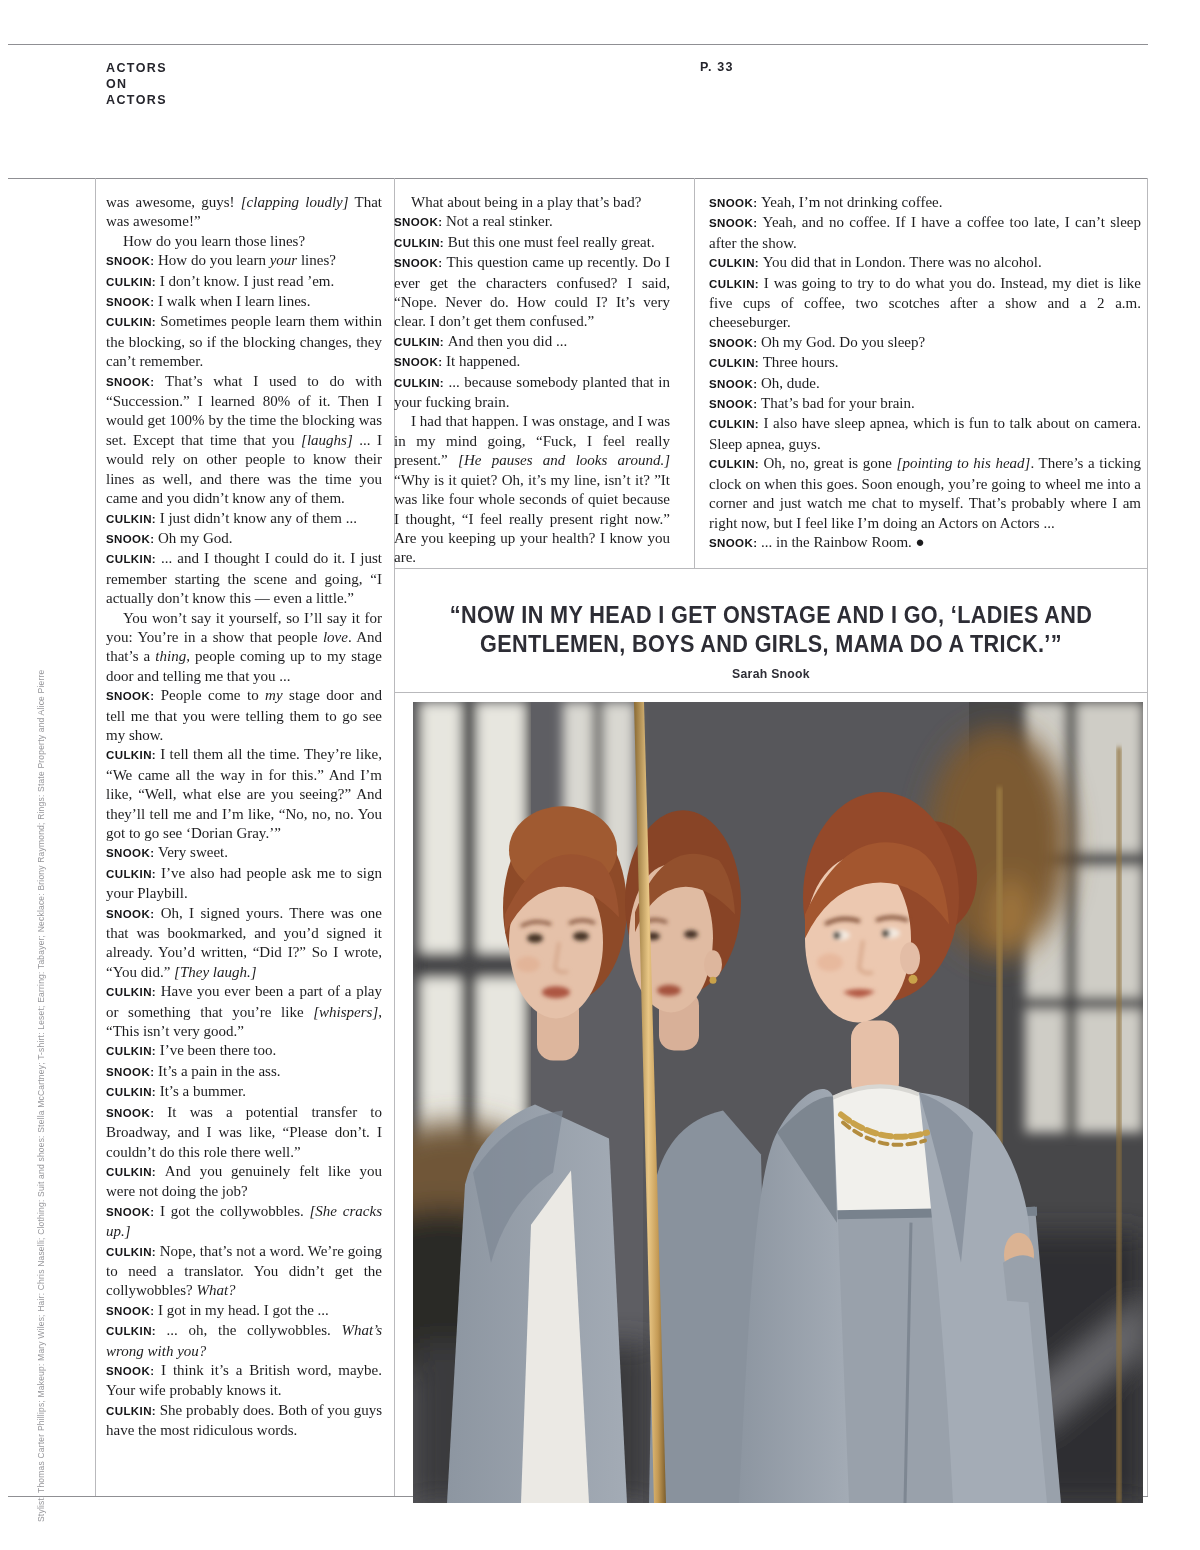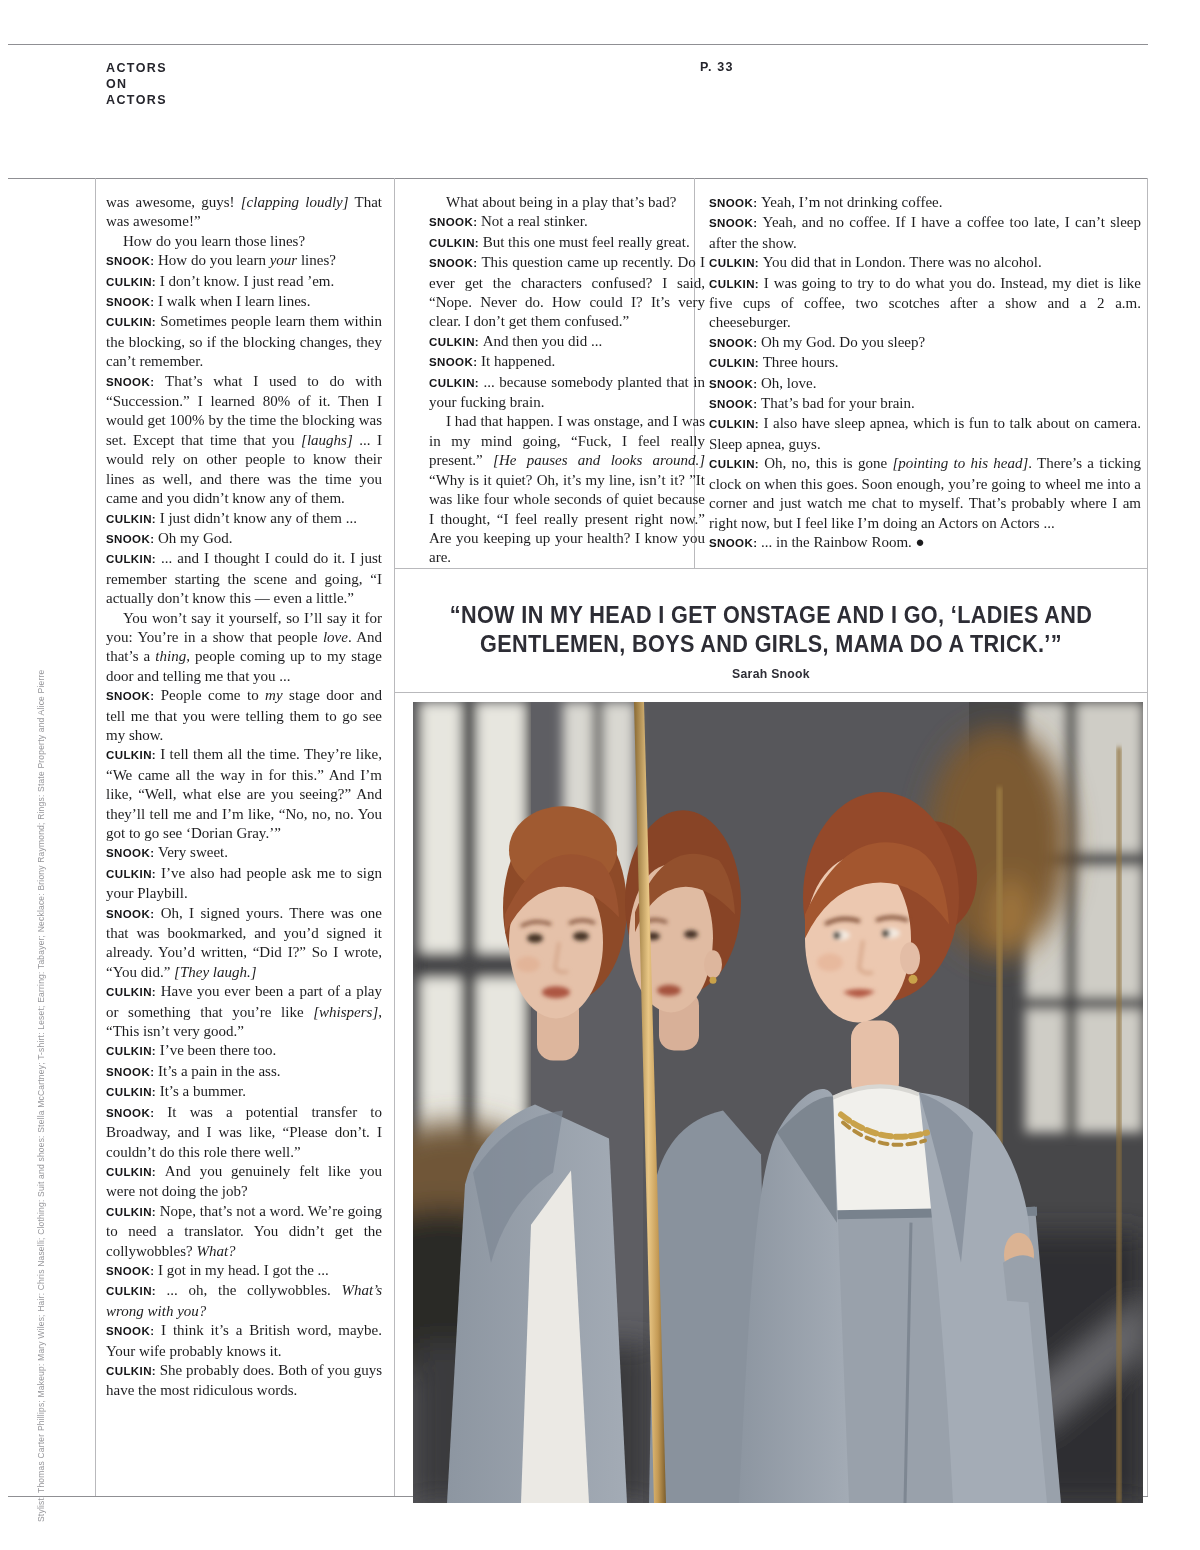--- a/index.html
+++ b/index.html
@@ -6,21 +6,21 @@
   #page{position:relative;width:1200px;height:1550px;background:#ffffff;overflow:hidden;
         font-family:"Liberation Serif",serif;color:#1d1d1f;border-radius:9px;}
   .hrule{position:absolute;height:1px;background:#8f8f93;}
   .vrule{position:absolute;width:1px;background:#b9b9bc;}
   .kicker{position:absolute;left:106px;top:60px;font-family:"Liberation Sans",sans-serif;
           font-weight:700;font-size:12.5px;letter-spacing:1.4px;line-height:16px;color:#25252c;}
   .pageno{position:absolute;left:700px;top:60px;font-family:"Liberation Sans",sans-serif;
           font-weight:700;font-size:12.5px;letter-spacing:1.2px;color:#25252c;text-align:center;}
   .col{position:absolute;top:193px;font-size:15px;line-height:19.4px;text-align:justify;}
   #col1{left:106px;width:276px;}
-  #col2{left:429px;width:276px;}
+  #col2{left:394px;width:276px;}
   #col3{left:709px;width:432px;}
   .para{margin:0;}
   .para.indent{text-indent:17px;}
   .speaker{font-family:"Liberation Sans",sans-serif;font-weight:700;font-size:11.5px;
            letter-spacing:.4px;color:#131316;}
   .quoteblock{position:absolute;left:395px;top:601px;width:752px;text-align:center;
               transform:scaleX(.94);transform-origin:50% 0;}
   .quote{font-family:"Liberation Sans",sans-serif;font-weight:700;font-size:23px;
          line-height:29px;letter-spacing:.4px;color:#2d2d35;margin:0;}
   .quote-attr{font-family:"Liberation Sans",sans-serif;font-weight:700;font-size:13px;
@@ -69,20 +69,21 @@
       <p class="para"><span class="speaker">CULKIN: </span><span>I tell them all the time. They’re like, “We came all the way in for this.” And I’m like, “Well, what else are you seeing?” And they’ll tell me and I’m like, “No, no, no. You got to go see ‘Dorian Gray.’”</span></p>
       <p class="para"><span class="speaker">SNOOK: </span><span>Very sweet.</span></p>
       <p class="para"><span class="speaker">CULKIN: </span><span>I’ve also had people ask me to sign your Playbill.</span></p>
       <p class="para"><span class="speaker">SNOOK: </span><span>Oh, I signed yours. There was one that was bookmarked, and you’d signed it already. You’d written, “Did I?”  So I wrote, “You did.” </span><em>[They laugh.]</em></p>
       <p class="para"><span class="speaker">CULKIN: </span><span>Have you ever been a part of a play or something that you’re like </span><em>[whispers]</em><span>, “This isn’t very good.”</span></p>
       <p class="para"><span class="speaker">CULKIN: </span><span>I’ve been there too.</span></p>
       <p class="para"><span class="speaker">SNOOK: </span><span>It’s a pain in the ass.</span></p>
       <p class="para"><span class="speaker">CULKIN: </span><span>It’s a bummer.</span></p>
       <p class="para"><span class="speaker">SNOOK: </span><span>It was a potential transfer to Broadway, and I was like, “Please don’t. I couldn’t do this role there well.”</span></p>
       <p class="para"><span class="speaker">CULKIN: </span><span>And you genuinely felt like you were not doing the job?</span></p>
+      <p class="para"><span class="speaker">SNOOK: </span><span>I got the collywobbles. </span><em>[She cracks up.]</em></p>
       <p class="para"><span class="speaker">CULKIN: </span><span>Nope, that’s not a word. We’re going to need a translator. You didn’t get the collywobbles? </span><em>What?</em></p>
       <p class="para"><span class="speaker">SNOOK: </span><span>I got in my head. I got the ...</span></p>
       <p class="para"><span class="speaker">CULKIN: </span><span>... oh, the collywobbles. </span><em>What’s wrong with you?</em></p>
       <p class="para"><span class="speaker">SNOOK: </span><span>I think it’s a British word, maybe. Your wife probably knows it.</span></p>
       <p class="para"><span class="speaker">CULKIN: </span><span>She probably does. Both of you guys have the most ridiculous words.</span></p>
     </div>
   <div id="col2" class="col">
       <p class="para indent"><span>What about being in a play that’s bad?</span></p>
       <p class="para"><span class="speaker">SNOOK: </span><span>Not a real stinker.</span></p>
       <p class="para"><span class="speaker">CULKIN: </span><span>But this one must feel really great.</span></p>
@@ -92,24 +93,24 @@
       <p class="para"><span class="speaker">CULKIN: </span><span>... because somebody planted that in your fucking brain.</span></p>
       <p class="para indent"><span>I had that happen. I was onstage, and I was in my mind going, “Fuck, I feel really present.” </span><em>[He pauses and looks around.]</em><span> “Why is it quiet? Oh, it’s my line, isn’t it? ”It was like four whole seconds of quiet because I thought, “I feel really present right now.” Are you keeping up your health? I know you are.</span></p>
     </div>
   <div id="col3" class="col">
       <p class="para"><span class="speaker">SNOOK: </span><span>Yeah, I’m not drinking coffee.</span></p>
       <p class="para"><span class="speaker">SNOOK: </span><span>Yeah, and no coffee. If I have a coffee too late, I can’t sleep after the show.</span></p>
       <p class="para"><span class="speaker">CULKIN: </span><span>You did that in London. There was no alcohol.</span></p>
       <p class="para"><span class="speaker">CULKIN: </span><span>I was going to try to do what you do. Instead, my diet is like five cups of coffee, two scotches after a show and a 2 a.m. cheeseburger.</span></p>
       <p class="para"><span class="speaker">SNOOK: </span><span>Oh my God. Do you sleep?</span></p>
       <p class="para"><span class="speaker">CULKIN: </span><span>Three hours.</span></p>
-      <p class="para"><span class="speaker">SNOOK: </span><span>Oh, love.</span></p>
+      <p class="para"><span class="speaker">SNOOK: </span><span>Oh, dude.</span></p>
       <p class="para"><span class="speaker">SNOOK: </span><span>That’s bad for your brain.</span></p>
       <p class="para"><span class="speaker">CULKIN: </span><span>I also have sleep apnea, which is fun to talk about on camera. Sleep apnea, guys.</span></p>
-      <p class="para"><span class="speaker">CULKIN: </span><span>Oh, no, this is gone </span><em>[pointing to his head]</em><span>. There’s a ticking clock on when this goes. Soon enough, you’re going to wheel me into a corner and just watch me chat to myself. That’s probably where I am right now, but I feel like I’m doing an Actors on Actors ...</span></p>
+      <p class="para"><span class="speaker">CULKIN: </span><span>Oh, no, great is gone </span><em>[pointing to his head]</em><span>. There’s a ticking clock on when this goes. Soon enough, you’re going to wheel me into a corner and just watch me chat to myself. That’s probably where I am right now, but I feel like I’m doing an Actors on Actors ...</span></p>
       <p class="para"><span class="speaker">SNOOK: </span><span>... in the Rainbow Room. ●</span></p>
     </div>
 
   <div class="quoteblock">
     <p class="quote">“NOW IN MY HEAD I GET ONSTAGE AND I GO, ‘LADIES AND GENTLEMEN, BOYS AND GIRLS, MAMA DO A TRICK.’”</p>
     <div class="quote-attr">Sarah Snook</div>
   </div>
 
   <div class="credits">Stylist: Thomas Carter Phillips; Makeup: Mary Wiles; Hair: Chris Naselli; Clothing: Suit and shoes: Stella McCartney; T-shirt: Leset; Earring: Tabayer; Necklace: Briony Raymond; Rings: State Property and Alice Pierre</div>
 

